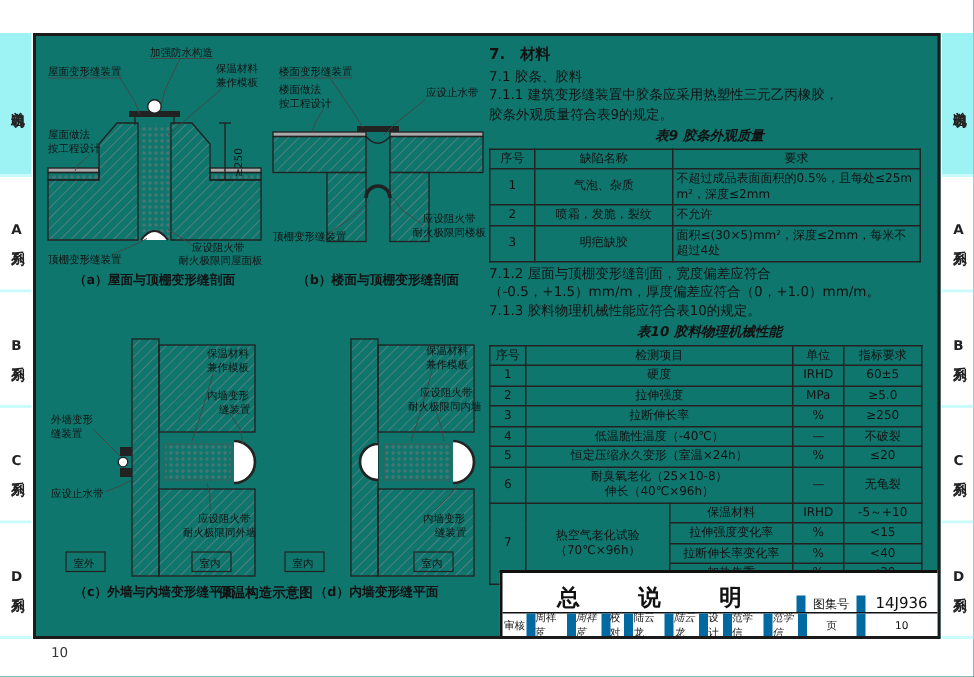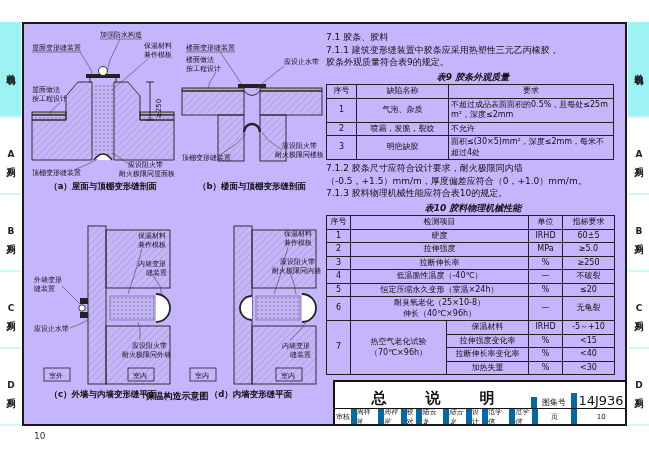--- a/index.html
+++ b/index.html
@@ -15,21 +15,21 @@
     flex:1;display:flex;align-items:center;justify-content:center;
     writing-mode:vertical-rl;text-orientation:upright;
     font-size:9px;font-weight:bold;letter-spacing:1px;
     border-bottom:2px solid #c9fbfa;background:#fff;color:#222;
   }
   .tab.active{background:#9df2f3;flex:1.25;}
   .corner-page{position:absolute;left:34px;top:431px;font-size:9px;color:#333;}
   
   .frame{
     position:absolute;left:22px;top:22px;width:601px;height:400px;
-    border:2px solid #1b1b1b;background:#c4b5fd;
+    border:2px solid #1b1b1b;background:#0f766e;
   }
   
   .figpanel{position:absolute;left:6px;top:4px;width:294px;height:392px;}
   .fig{position:absolute;}
   .fig svg{display:block;}
   .fig text{font-size:7px;fill:#111;font-family:inherit;}
   .figcap{font-size:8.5px;font-weight:600;text-align:center;margin-top:1px;}
   .figtitle{position:absolute;left:0;top:362px;width:294px;text-align:center;
     font-size:9px;font-weight:bold;line-height:13px;}
   
@@ -44,21 +44,21 @@
   .t10 col.c3{width:34px;} .t10 col.c4{width:52px;}
   td.left{text-align:left;}
   
   .tblock{position:absolute;right:0;bottom:0;width:292px;background:#fff;
     border-left:2px solid #111;border-top:2px solid #111;box-sizing:border-box;}
   .tb-r1{display:flex;height:26px;align-items:flex-end;}
   .tb-title{flex:1;display:flex;align-items:center;justify-content:center;
     font-size:15px;font-weight:bold;letter-spacing:12px;text-indent:12px;}
   .tb-cell{border-left:6px solid #0369a1;display:flex;align-items:center;justify-content:center;box-sizing:border-box;}
   .w-atlas{width:40px;font-size:8px;}
-  .w-no{width:54px;font-size:13px;}
+  .w-no{width:54px;font-size:10px;}
   .tb-r2{display:flex;height:15px;border-top:1px solid #111;align-items:stretch;font-size:7px;}
   .tb-r2 .tb-cell{font-size:7px;}
   .tb-r2 .tb-cell:first-child{border-left:none;}
   .w-c{width:16px;} .w-n{width:27px;} .w-s{width:23px;}
   .sig{font-family:"DejaVu Serif","Liberation Serif",serif;font-style:italic;font-size:7.5px;color:#222;}
 </style>
 </head>
 <body>
 
 <div class="tabs left">
@@ -255,20 +255,21 @@
       </svg>
       <div class="figcap">（d）内墙变形缝平面</div>
     </div>
 
     <div class="figtitle">
       <div>保温构造示意图</div>
     </div>
   </div>
 
   <div class="rcol">
+    <div class="sec-h">7.　材料</div>
     <div>7.1 胶条、胶料</div>
     <div>7.1.1 建筑变形缝装置中胶条应采用热塑性三元乙丙橡胶，</div>
     <div>胶条外观质量符合表9的规定。</div>
 
     <div class="tbl-title">表9 胶条外观质量</div>
     <table class="t9">
       <colgroup>
           <col class="c0">
           <col class="c1">
           <col>
@@ -290,21 +291,21 @@
         <td class="left">不允许</td>
       </tr>
       <tr>
         <td>3</td>
         <td>明疤缺胶</td>
         <td class="left">面积≤(30×5)mm²，深度≤2mm，每米不超过4处</td>
       </tr>
     </tbody>
       </table>
 
-    <div style="margin-top:2px;">7.1.2 胶条尺寸应符合设计要求，耐火极限同内墙</div>
+    <div style="margin-top:2px;">7.1.2 屋面与顶棚变形缝剖面，宽度偏差应符合</div>
     <div>（-0.5，+1.5）mm/m，厚度偏差应符合（0，+1.0）mm/m。</div>
     <div>7.1.3 胶料物理机械性能应符合表10的规定。</div>
 
     <div class="tbl-title">表10 胶料物理机械性能</div>
     <table class="t10">
       <colgroup>
           <col class="c0">
           <col class="c1">
           <col class="c2">
           <col class="c3">

